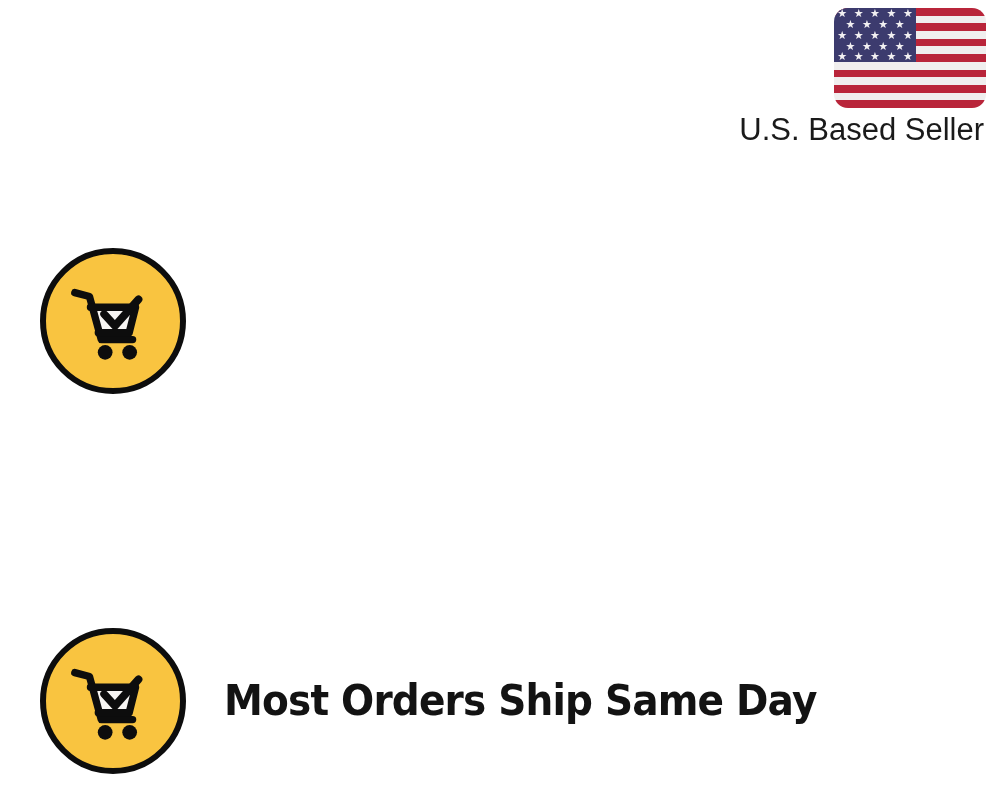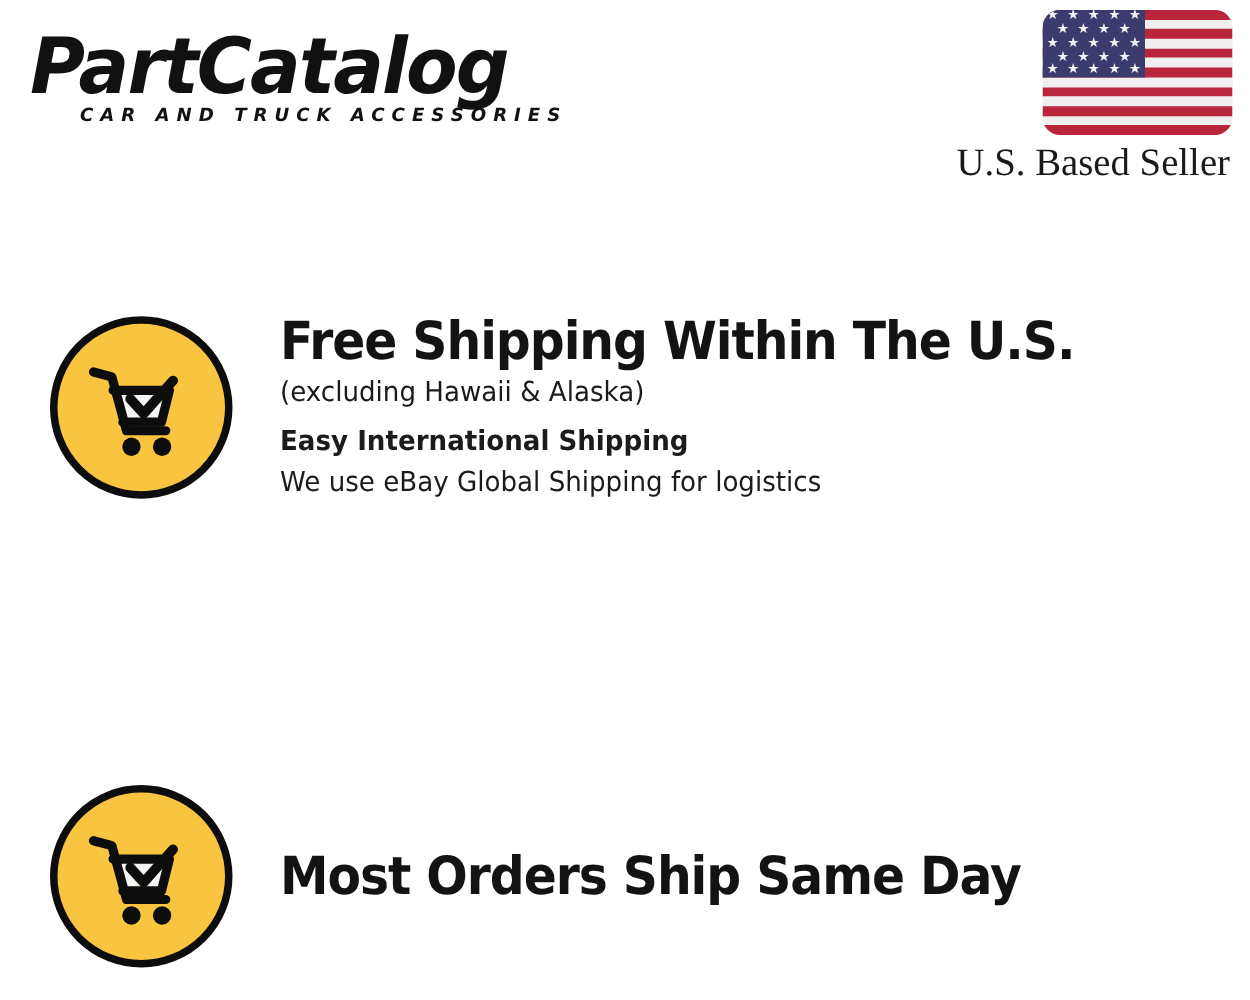--- a/index.html
+++ b/index.html
@@ -87,21 +87,21 @@
     background: #3C3B6E;
   }
   .flag-star {
     position: absolute;
     color: #F2F0F2;
     font-size: 11px;
     line-height: 11px;
     transform: translate(-50%, -50%);
   }
   #seller-label {
-    font-family: Liberation Serif, serif;
+    font-family: Liberation Sans, sans-serif;
     font-weight: normal;
     font-size: 31px;
     line-height: 40px;
     color: #1a1a1a;
     white-space: nowrap;
     margin-top: 2px;
     padding-right: 4px;
   }
 
   
@@ -166,24 +166,20 @@
   }
   .feature-text.single .feature-headline {
     margin: 0;
   }
 </style>
 </head>
 <body>
 
 <div id="banner">
 
-  <div id="brand-logo">
-    <div id="brand-wordmark">PartCatalog</div>
-    <div id="brand-tagline">CAR AND TRUCK ACCESSORIES</div>
-  </div>
 
   <div id="seller-badge">
     <div id="us-flag">
       <div class="flag-stripe" style="top:0%"></div>
       <div class="flag-stripe" style="top:15.384%"></div>
       <div class="flag-stripe" style="top:30.769%"></div>
       <div class="flag-stripe" style="top:46.153%"></div>
       <div class="flag-stripe" style="top:61.538%"></div>
       <div class="flag-stripe" style="top:76.923%"></div>
       <div class="flag-stripe" style="top:92.307%"></div>
@@ -220,26 +216,20 @@
     <div class="feature-badge">
       <svg viewBox="0 0 100 100">
         <path d="M30 36 L72 36 L66 62 L36 62 Z" fill="#F7F5F2"></path>
         <path d="M11 21 L26 25 L38 69 L70 69" fill="none" stroke="#0d0d0d" stroke-width="7.5" stroke-linecap="round" stroke-linejoin="round"></path>
         <path d="M27 36 L73 36 L66.5 62 L35 62" fill="none" stroke="#0d0d0d" stroke-width="7.5" stroke-linecap="round" stroke-linejoin="round"></path>
         <path d="M41 43 L52 55 L76 28" fill="none" stroke="#0d0d0d" stroke-width="8" stroke-linecap="round" stroke-linejoin="round"></path>
         <circle cx="42" cy="82" r="7.5" fill="#0d0d0d"></circle>
         <circle cx="67" cy="82" r="7.5" fill="#0d0d0d"></circle>
       </svg>
     </div>
-    <div class="feature-text">
-      <div class="feature-headline">Free Shipping Within The U.S.</div>
-      <div class="feature-sub">(excluding Hawaii &amp; Alaska)</div>
-      <div class="feature-sub strong">Easy International Shipping</div>
-      <div class="feature-sub">We use eBay Global Shipping for logistics</div>
-    </div>
   </div>
 
 
   <div class="feature-row" id="feature-row-2">
     <div class="feature-badge">
       <svg viewBox="0 0 100 100">
         <path d="M30 36 L72 36 L66 62 L36 62 Z" fill="#F7F5F2"></path>
         <path d="M11 21 L26 25 L38 69 L70 69" fill="none" stroke="#0d0d0d" stroke-width="7.5" stroke-linecap="round" stroke-linejoin="round"></path>
         <path d="M27 36 L73 36 L66.5 62 L35 62" fill="none" stroke="#0d0d0d" stroke-width="7.5" stroke-linecap="round" stroke-linejoin="round"></path>
         <path d="M41 43 L52 55 L76 28" fill="none" stroke="#0d0d0d" stroke-width="8" stroke-linecap="round" stroke-linejoin="round"></path>

